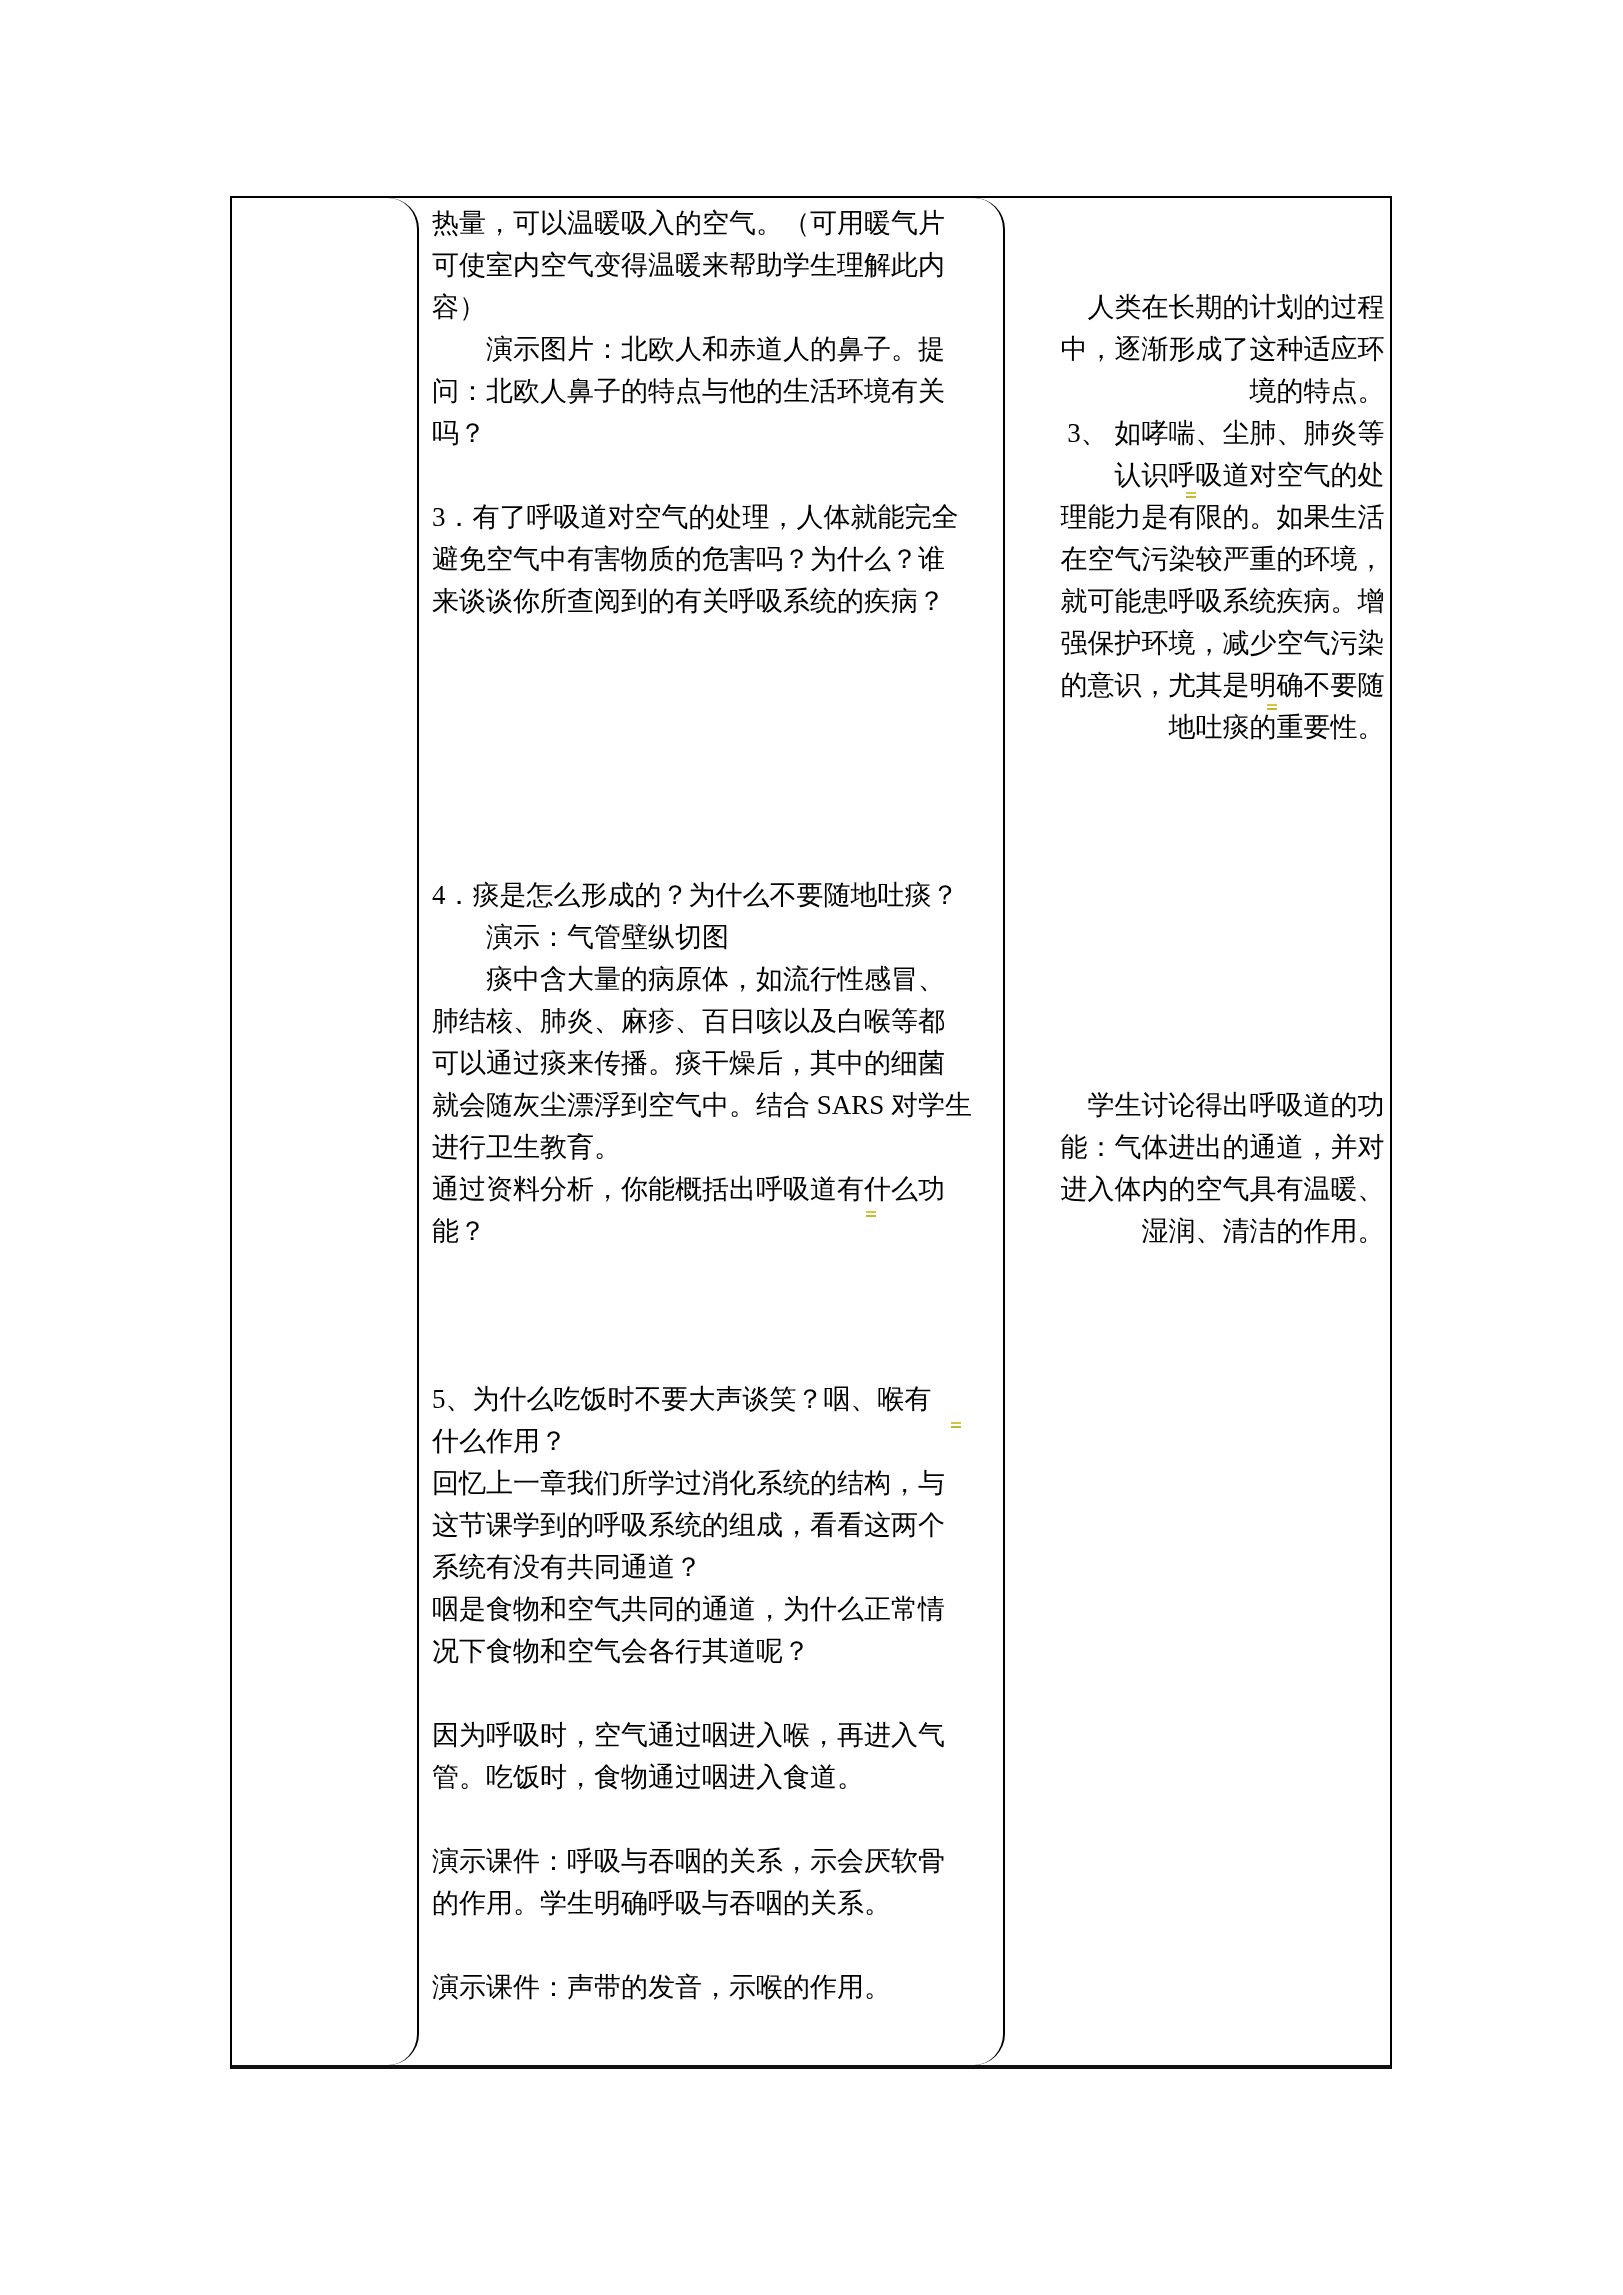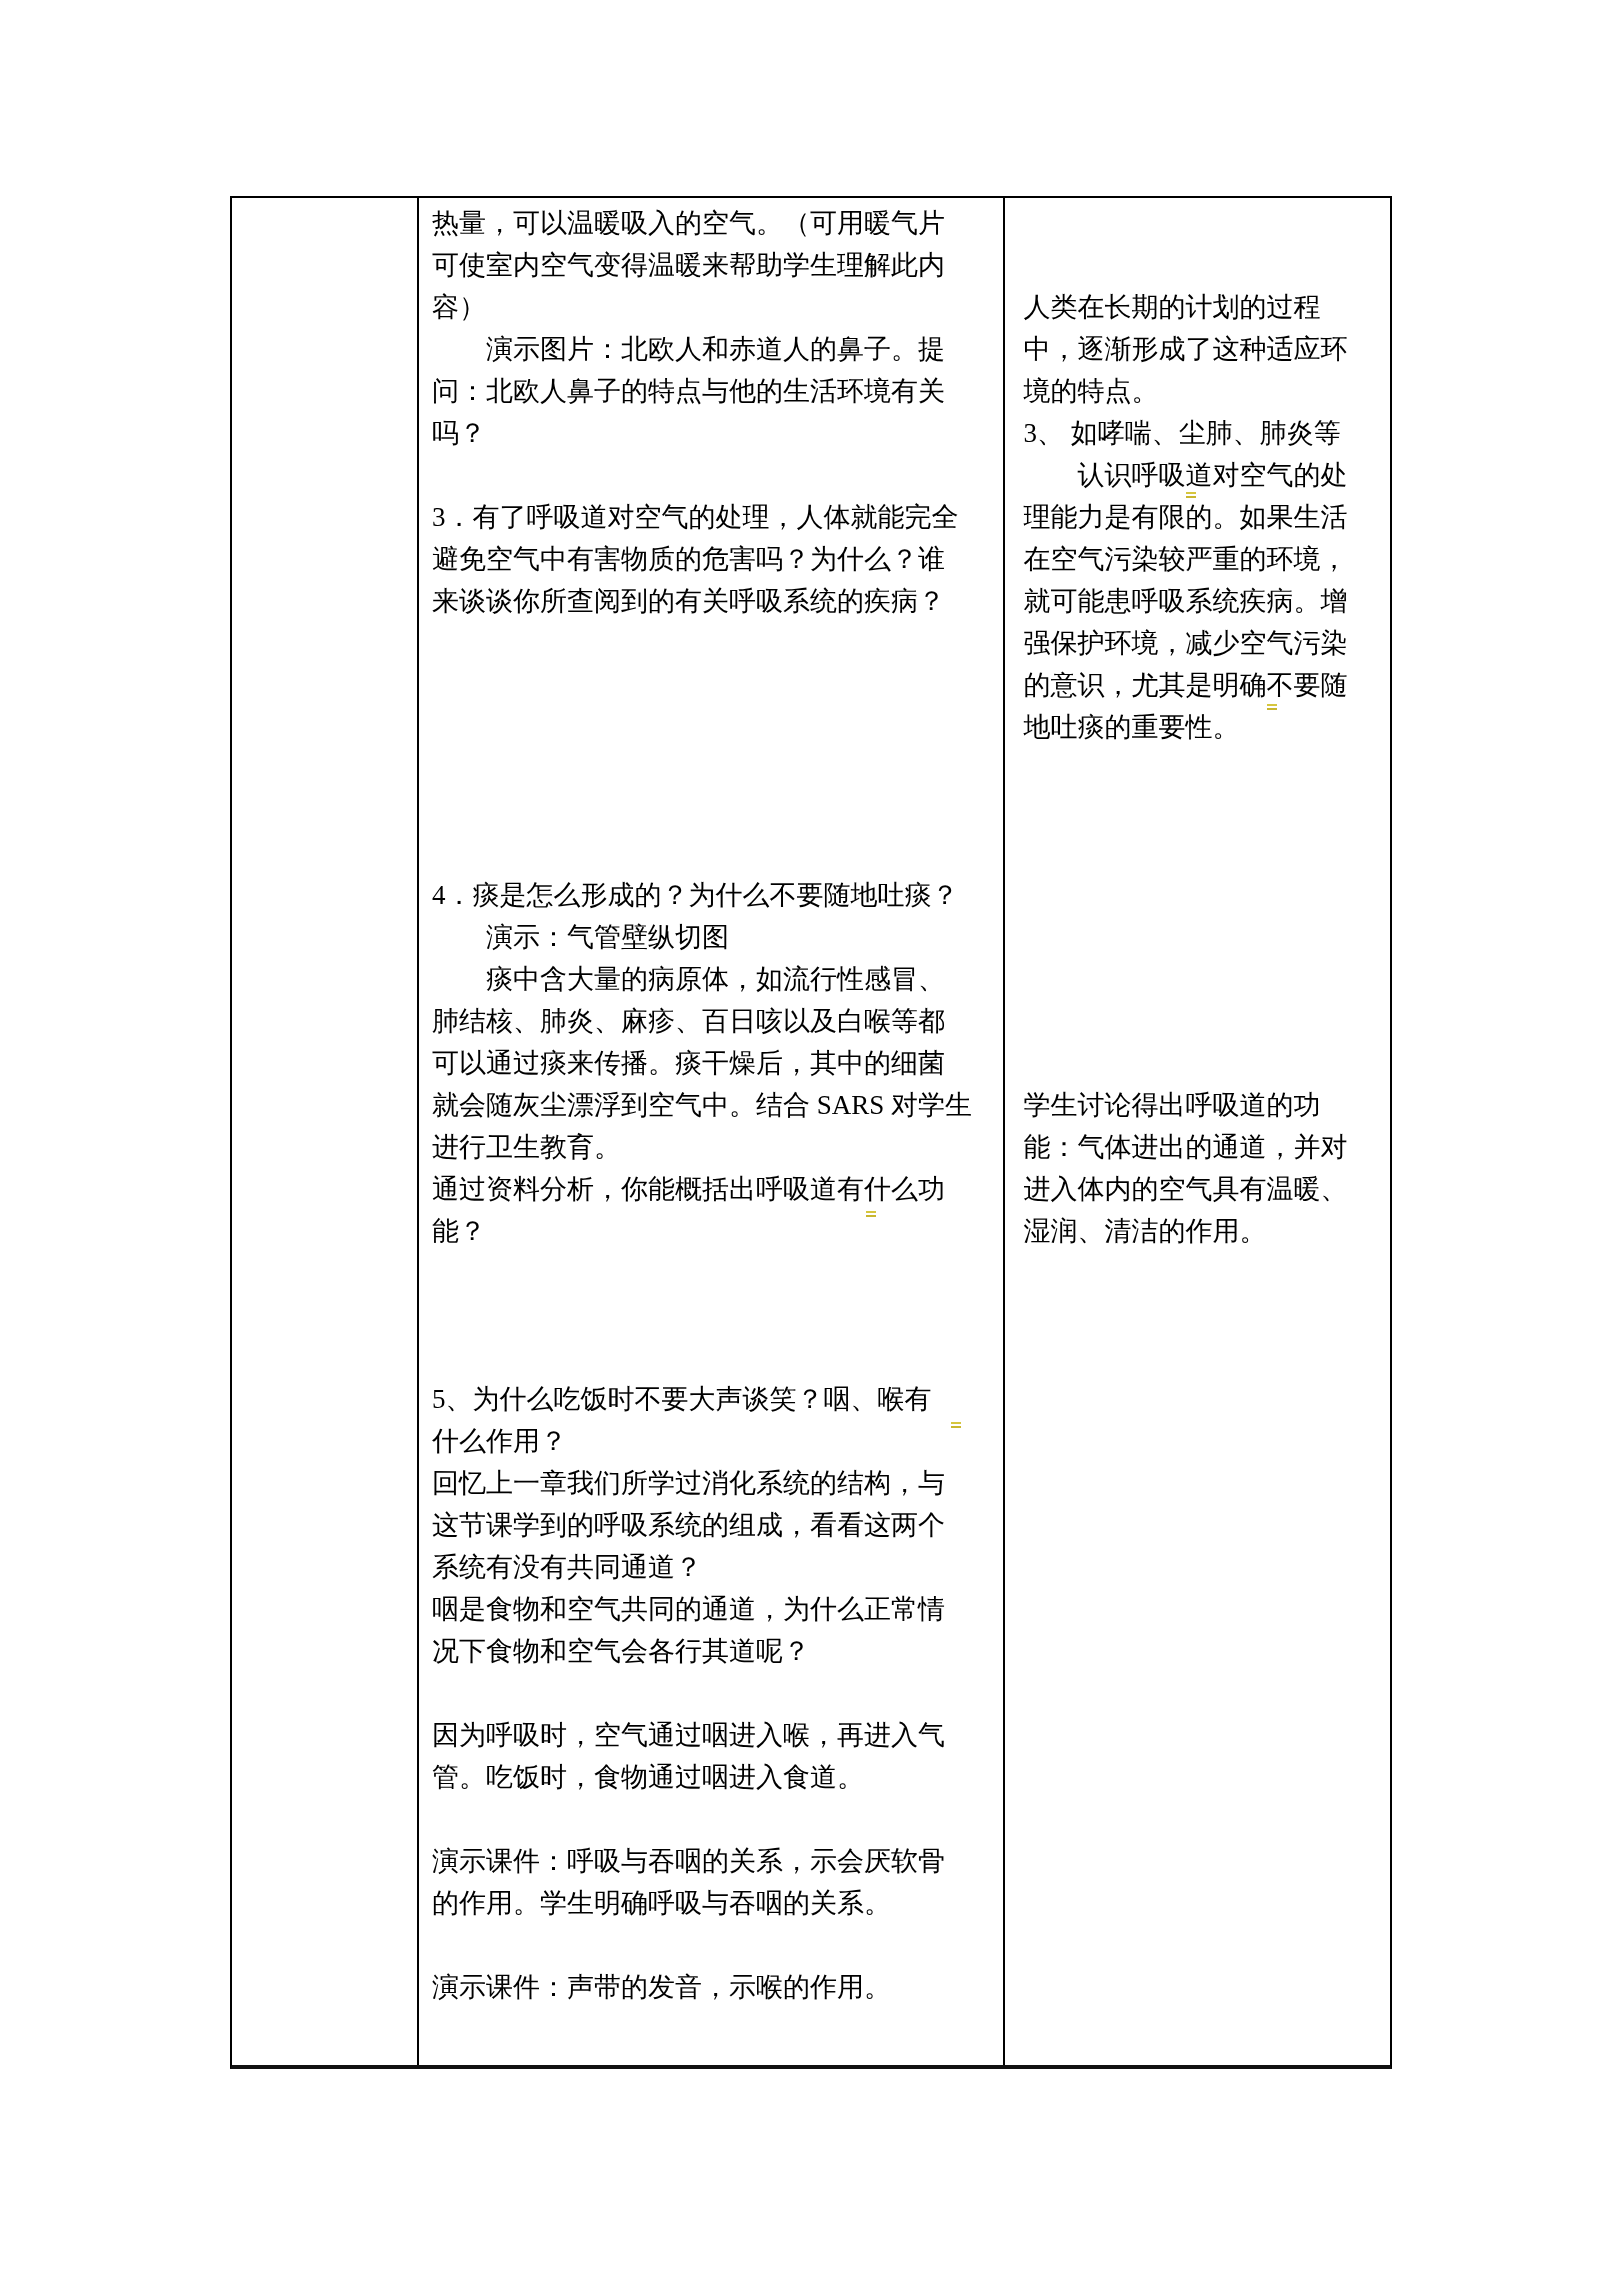--- a/index.html
+++ b/index.html
@@ -25,33 +25,35 @@
     box-sizing: border-box;
     border: 2px solid #000000;
     border-bottom: 4.1px solid #111111;
     display: flex;
     background: #ffffff;
   }
   .cell {
     box-sizing: border-box;
     height: 100%;
     overflow: hidden;
+    border-radius: 31px;
   }
   .cell-left {
     width: 187px;
     border-right: 2px solid #000000;
   }
   .cell-middle {
     width: 586px;
     border-right: 2px solid #000000;
     padding: 4.1px 6.8px 0 13px;
   }
   .cell-right {
     flex: 1;
     padding: 4.1px 5.5px 0 18.4px;
+    text-align: right;
   }
   .celltext {
     white-space: pre-wrap;
     font-size: 27px;
     line-height: 42px;
     color: #000000;
     word-break: break-all;
   }
   .spellmark {
     position: absolute;

